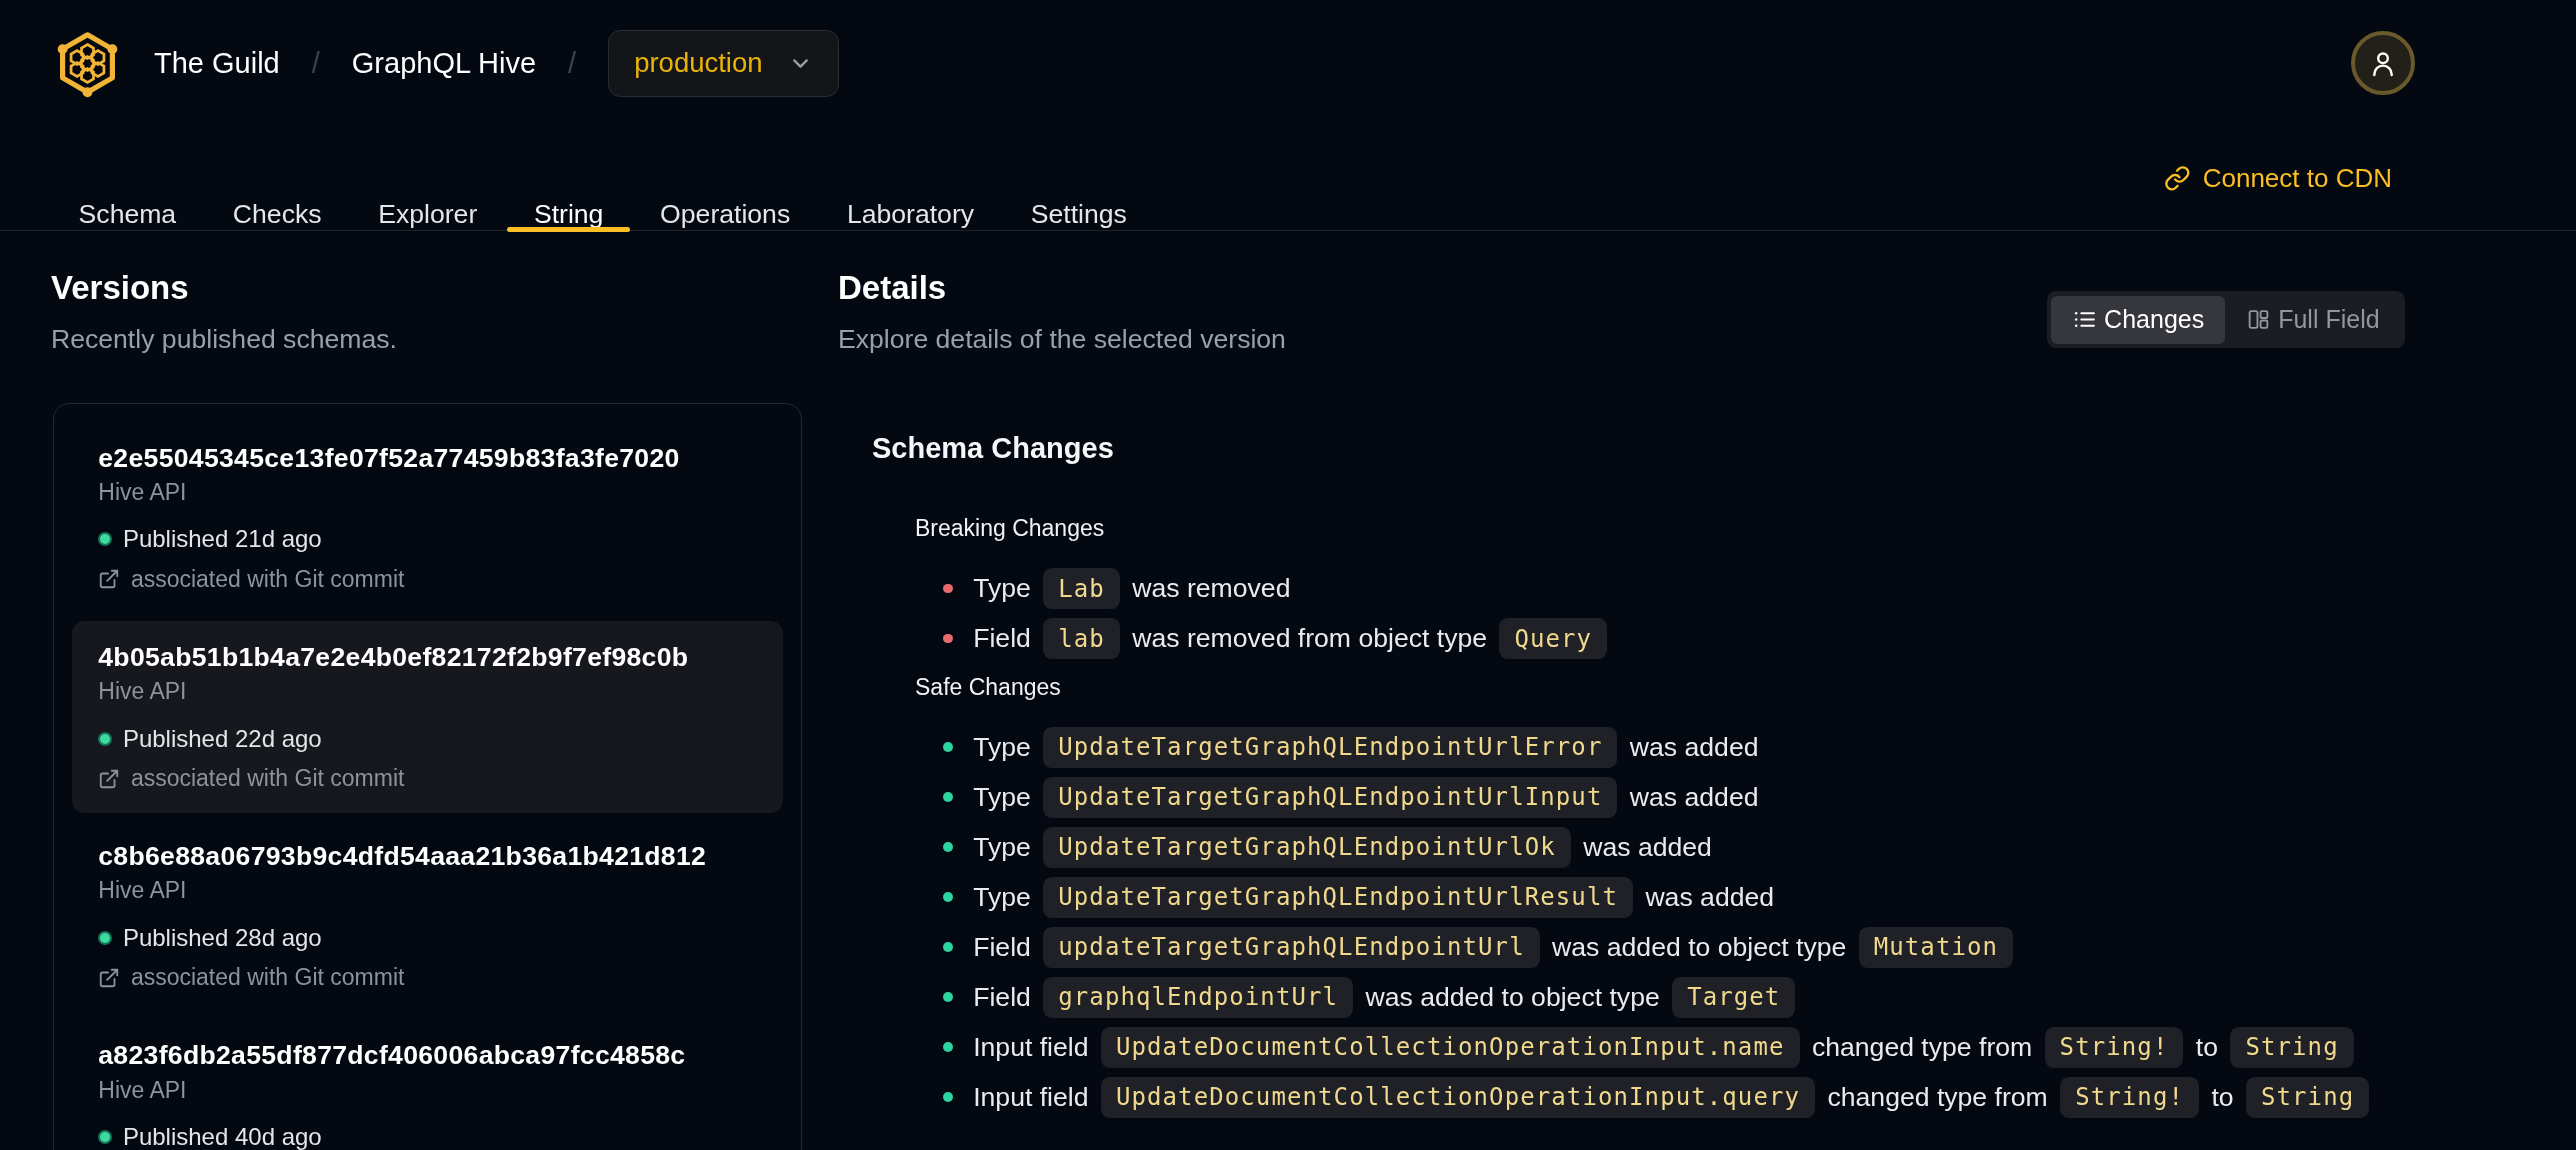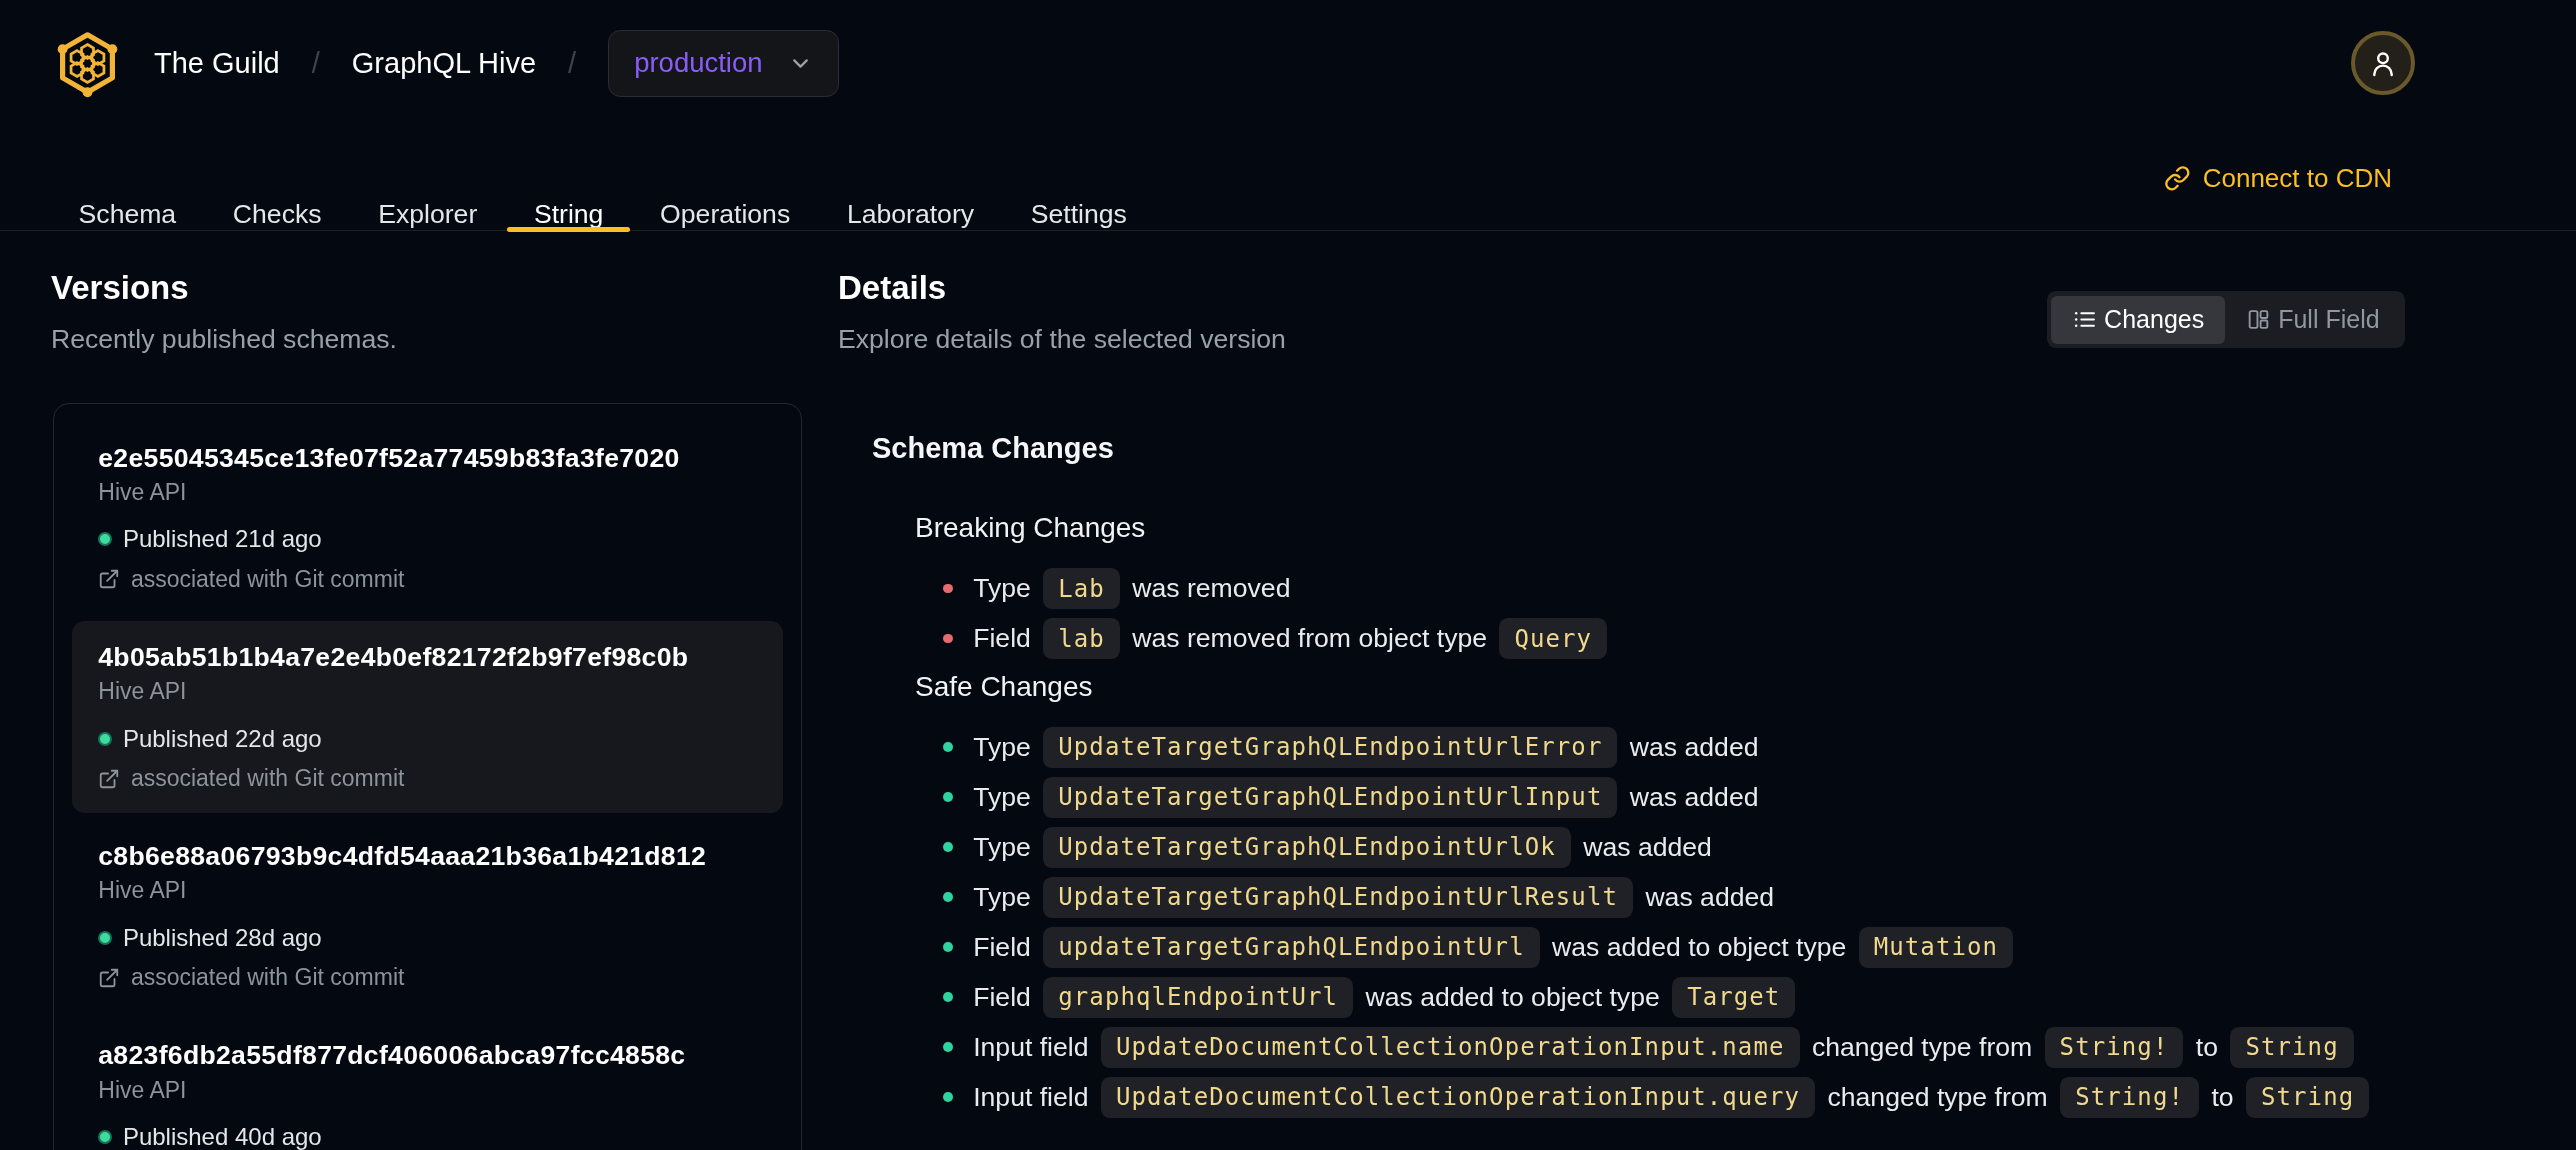--- a/index.html
+++ b/index.html
@@ -20,21 +20,21 @@
     padding: 0 161px 0 53px;
   }
   .brand-row { display: flex; align-items: center; gap: 32px; }
   .logo { width: 69px; height: 69px; cursor: pointer; }
   .brand-link { font-size: 29px; font-weight: 500; color: #ffffff; cursor: pointer; white-space: nowrap; }
   .crumb-sep { font-size: 29px; color: #3f444c; font-weight: 300; }
   .target-select {
     display: flex; align-items: center; gap: 25px;
     height: 67px; padding: 0 25px;
     background: #131519; border: 0.9px solid #2a2d33; border-radius: 12.4px;
-    font-size: 27.5px; color: #8b5cf6; cursor: pointer;
+    font-size: 27.5px; color: #eab308; cursor: pointer;
   }
   .spacer { flex: 1; }
   .avatar-btn {
     width: 64px; height: 64px; border-radius: 50%;
     background: #232019; border: 4.4px solid #6a5a2b;
     display: flex; align-items: center; justify-content: center;
     cursor: pointer;
   }
 
   
@@ -93,21 +93,21 @@
     height: 48px; padding: 0 21px; border-radius: 6.2px;
     display: flex; align-items: center; gap: 7px;
     font-size: 25px; color: #9097a0; cursor: pointer; white-space: nowrap;
     background: transparent; border: none; font-family: inherit;
   }
   .toggle-btn.active { background: #35373d; color: #ffffff; font-weight: 500; }
 
   .schema-changes { position: absolute; left: 872px; top: 431px; right: 71px; }
   .schema-changes-title { font-size: 29px; font-weight: 700; color: #f5f6f7; line-height: 35px; }
   .changes-section { margin-left: 43px; }
-  .section-heading { font-size: 28px; font-weight: 500; color: #f2f3f5; line-height: 32px; }
+  .section-heading { font-size: 23px; font-weight: 500; color: #f2f3f5; line-height: 32px; }
   .heading-breaking { margin-top: 46px; margin-bottom: 23px; }
   .heading-safe { margin-top: 10.6px; margin-bottom: 23px; }
 
   .change-row {
     display: flex; align-items: center; gap: 12.4px;
     height: 43px; margin-bottom: 7px; padding-left: 28px;
     font-size: 26.6px; color: #e9ebee; white-space: nowrap;
   }
   .bullet { width: 9.8px; height: 9.8px; border-radius: 50%; margin-right: 8px; flex: none; }
   .bullet.breaking { background: #e66a6e; }

